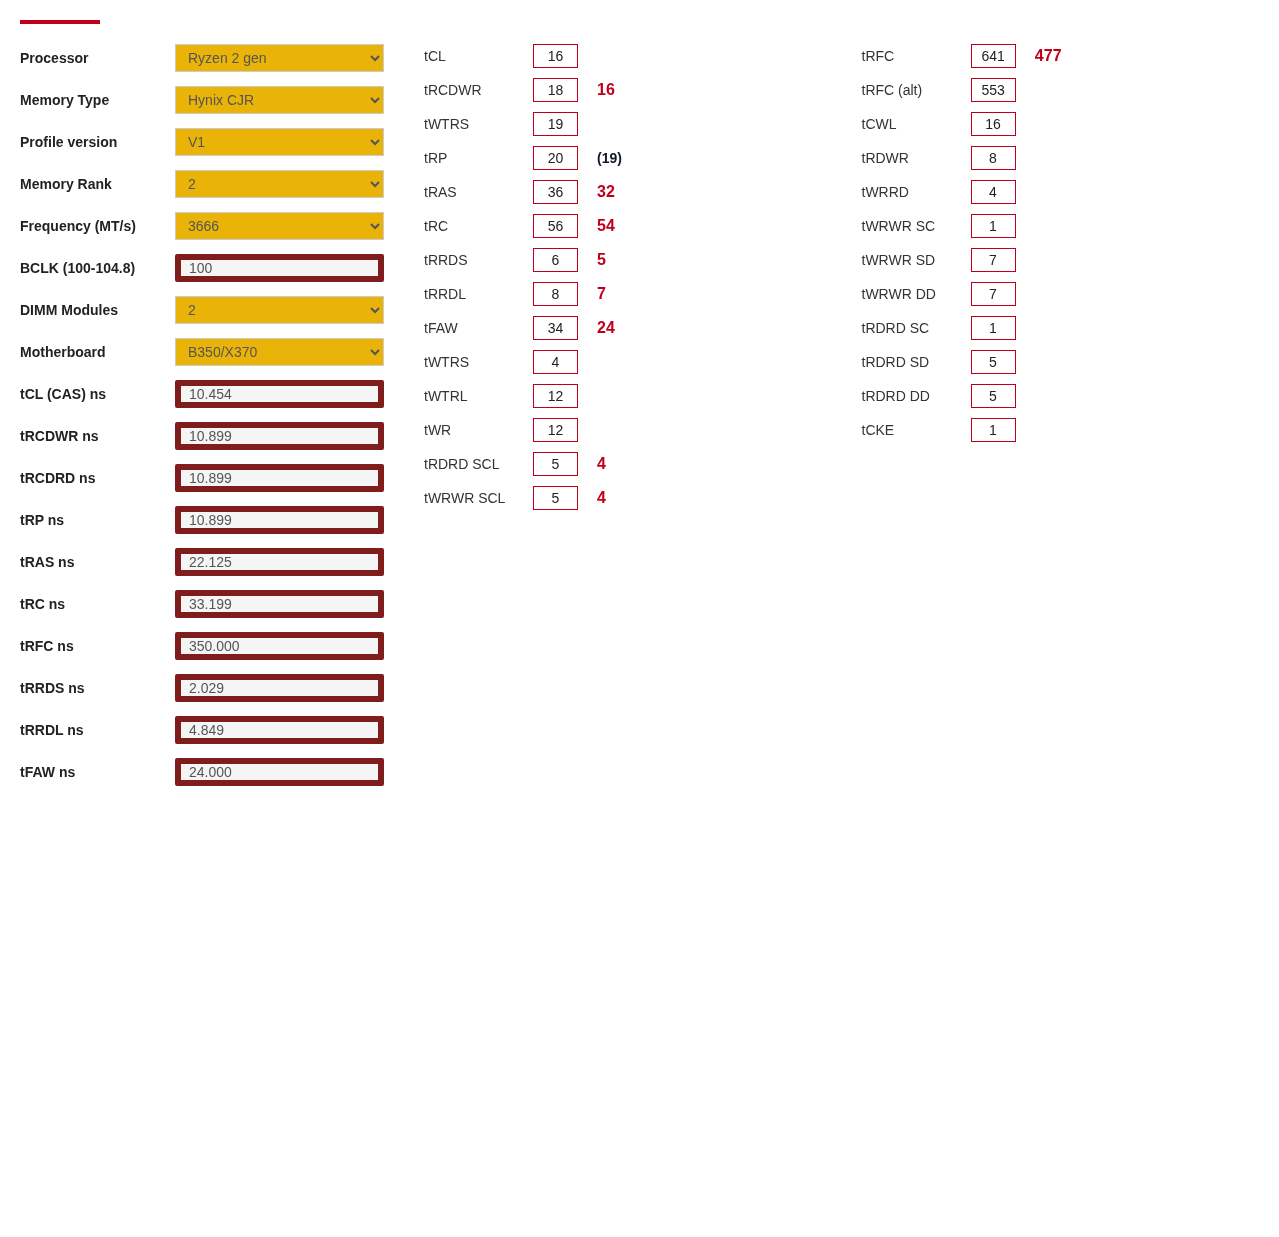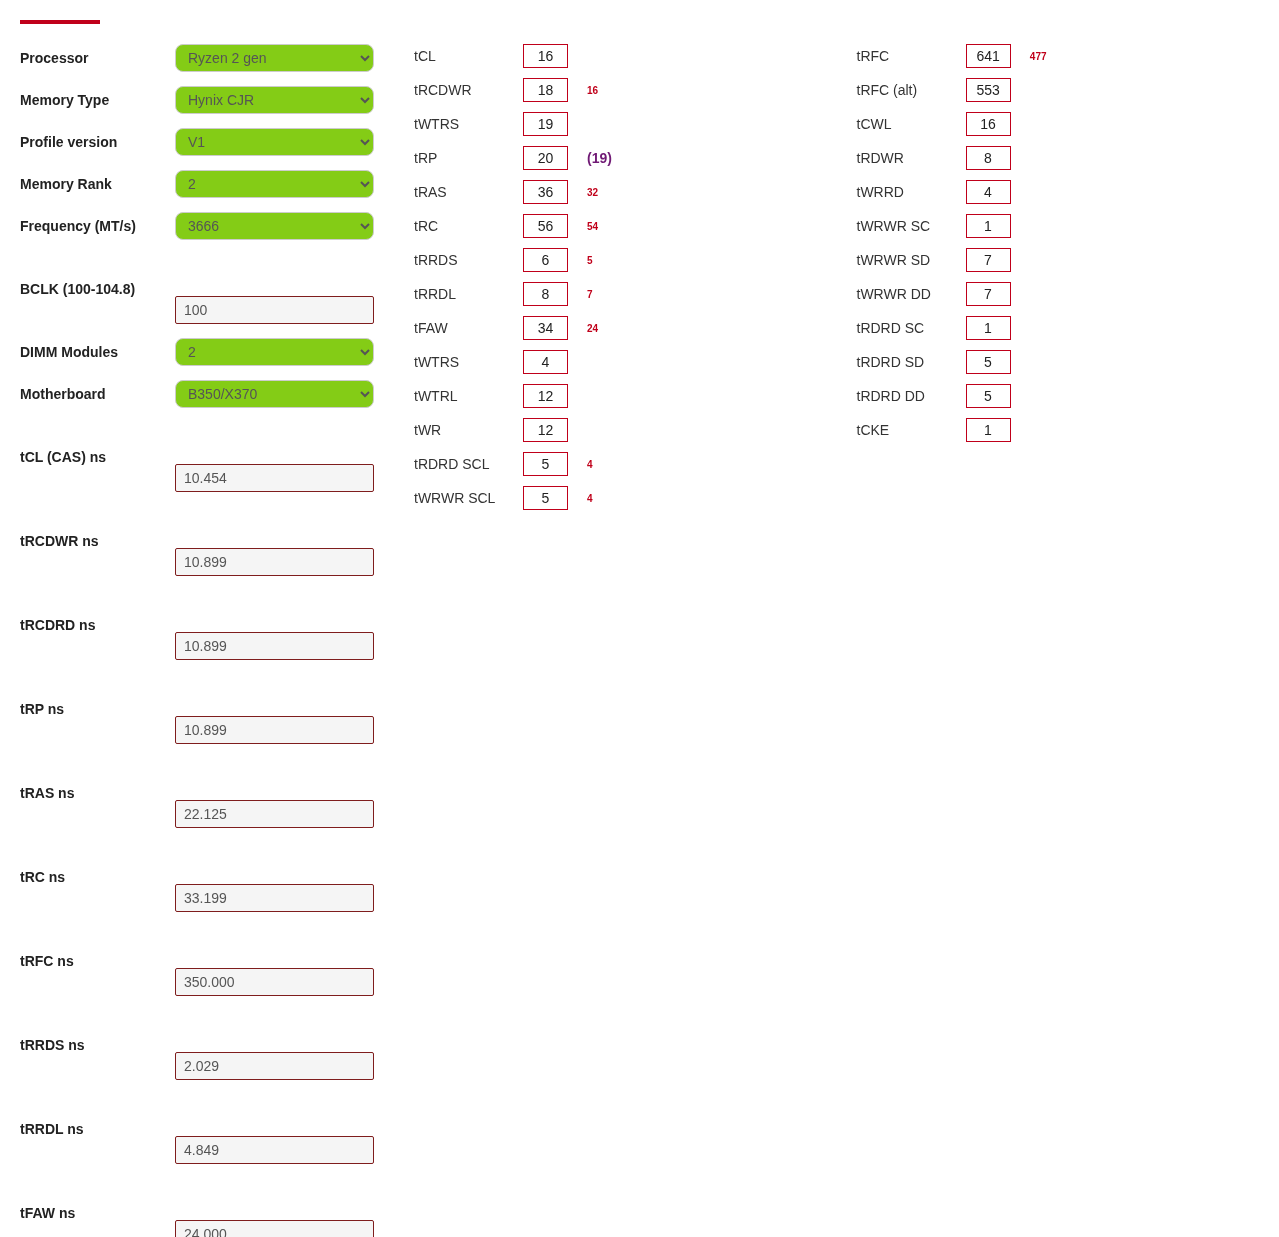--- a/index.html
+++ b/index.html
@@ -28,37 +28,36 @@
       align-items: center;
       margin-bottom: 14px;
     }
     .field-label {
       font-weight: bold;
       width: 155px;
       flex-shrink: 0;
     }
     .field-input {
       flex: 1;
-      border: 1px solid #7f1d1d;
+      border: 6px solid #7f1d1d;
       background: #f5f5f5;
       padding: 4px 8px;
       font-size: 14px;
       color: #555;
       border-radius: 2px;
       height: 28px;
-      margin-top: 42px;
     }
     .field-select {
       flex: 1;
       border: 1px solid #ccc;
-      background: #84cc16;
+      background: #eab308;
       padding: 4px 8px;
       font-size: 14px;
       color: #555;
-      border-radius: 8px;
+      border-radius: 0;
       height: 28px;
       appearance: auto;
     }
     .right-panel {
       flex: 1;
     }
     .timing-row {
       display: flex;
       align-items: center;
       margin-bottom: 10px;
@@ -74,24 +73,24 @@
       padding: 3px 10px;
       min-width: 45px;
       text-align: center;
       font-size: 14px;
       color: #222;
       background: #fff;
     }
     .timing-alt {
       color: #c0001a;
       font-weight: bold;
-      font-size: 10px;
+      font-size: 16px;
     }
     .timing-alt-paren {
-      color: #701a75;
+      color: #0f172a;
       font-weight: bold;
       font-size: 14px;
     }
   </style>
 </head>
 <body>
 
 <div class="top-bar"></div>
 
 <div class="main-layout">

